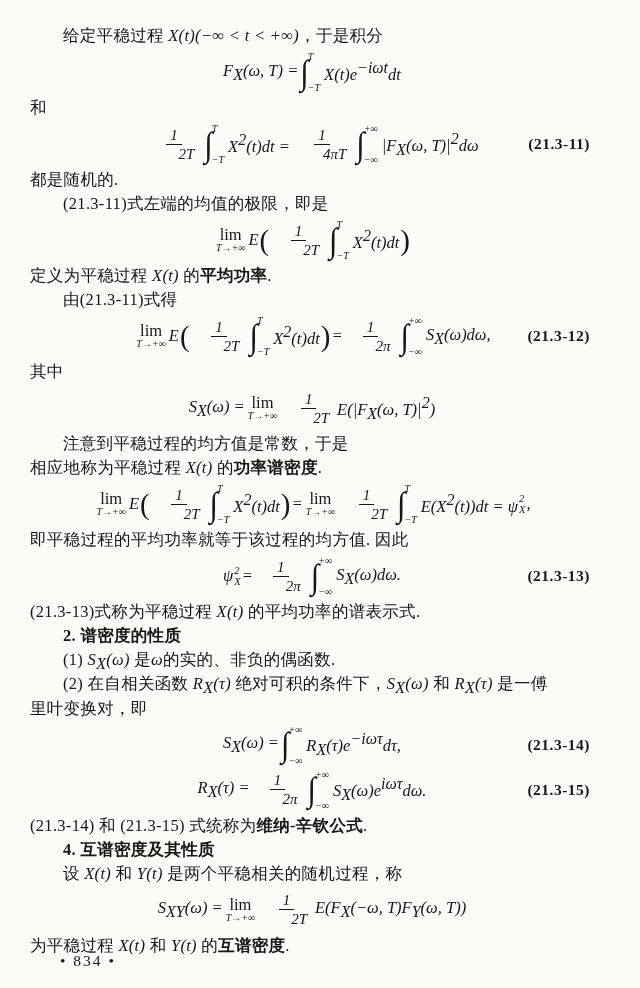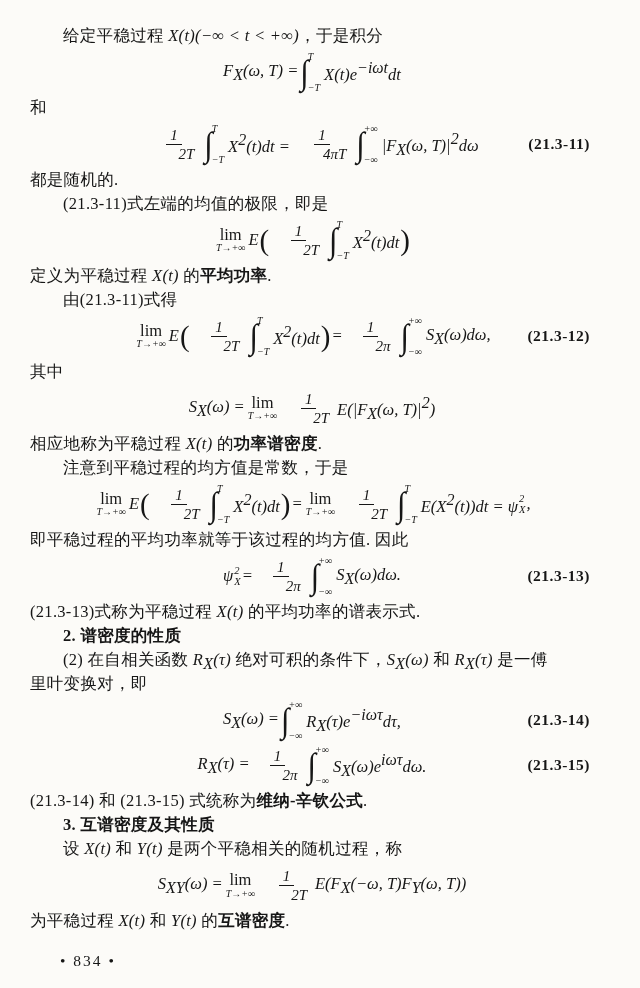--- a/index.html
+++ b/index.html
@@ -168,22 +168,22 @@
             <span>lim</span>
             <span class="lsub">T→+∞</span>
           </span>
           <span class="frac">
             <span class="num">1</span>
             <span class="den">2T</span>
           </span>
           <span class="mi"> E(|F<sub>X</sub>(ω, T)|<sup>2</sup>)</span>
         </span>
       </div>
+      <div class="para indent"><span class="cn">注意到平稳过程的均方值是常数，于是</span></div>
       <div class="para"><span class="cn">相应地称为平稳过程 </span><span class="mi">X(t)</span><span class="cn"> 的</span><span class="cn b">功率谱密度</span><span class="cn">.</span></div>
-      <div class="para indent"><span class="cn">注意到平稳过程的均方值是常数，于是</span></div>
       <div class="formula">
         <span class="frow">
           <span class="lim">
             <span>lim</span>
             <span class="lsub">T→+∞</span>
           </span>
           <span class="mi"> E </span>
           <span class="bigp">(</span>
           <span class="frac">
             <span class="num">1</span>
@@ -241,20 +241,21 @@
               <span class="up">+∞</span>
               <span class="dn">−∞</span>
             </span>
           </span>
           <span class="mi">S<sub>X</sub>(ω)dω.</span>
         </span>
         <span class="eqno">(21.3-13)</span>
       </div>
       <div class="para"><span class="cn">(21.3-13)式称为平稳过程 </span><span class="mi">X(t)</span><span class="cn"> 的平均功率的谱表示式.</span></div>
       <div class="para indent"><span class="cn b">2. 谱密度的性质</span></div>
+      <div class="para indent"><span class="cn">(1) </span><span class="mi">S<sub>X</sub>(ω)</span><span class="cn"> 是</span><span class="mi">ω</span><span class="cn">的实的、非负的偶函数.</span></div>
       <div class="para indent"><span class="cn">(2) 在自相关函数 </span><span class="mi">R<sub>X</sub>(τ)</span><span class="cn"> 绝对可积的条件下，</span><span class="mi">S<sub>X</sub>(ω)</span><span class="cn"> 和 </span><span class="mi">R<sub>X</sub>(τ)</span><span class="cn"> 是一傅</span></div>
       <div class="para"><span class="cn">里叶变换对，即</span></div>
       <div class="formula">
         <span class="frow">
           <span class="mi">S<sub>X</sub>(ω) = </span>
           <span class="intg">
             <span class="isign">∫</span>
             <span class="ilim">
               <span class="up">+∞</span>
               <span class="dn">−∞</span>
@@ -276,21 +277,21 @@
             <span class="ilim">
               <span class="up">+∞</span>
               <span class="dn">−∞</span>
             </span>
           </span>
           <span class="mi">S<sub>X</sub>(ω)e<sup>iωτ</sup>dω.</span>
         </span>
         <span class="eqno">(21.3-15)</span>
       </div>
       <div class="para"><span class="cn">(21.3-14) 和 (21.3-15) 式统称为</span><span class="cn b">维纳-辛钦公式</span><span class="cn">.</span></div>
-      <div class="para indent"><span class="cn b">3. 互谱密度及其性质</span></div>
+      <div class="para indent"><span class="cn b">4. 互谱密度及其性质</span></div>
       <div class="para indent"><span class="cn">设 </span><span class="mi">X(t)</span><span class="cn"> 和 </span><span class="mi">Y(t)</span><span class="cn"> 是两个平稳相关的随机过程，称</span></div>
       <div class="formula">
         <span class="frow">
           <span class="mi">S<sub>XY</sub>(ω) = </span>
           <span class="lim">
             <span>lim</span>
             <span class="lsub">T→+∞</span>
           </span>
           <span class="frac">
             <span class="num">1</span>

